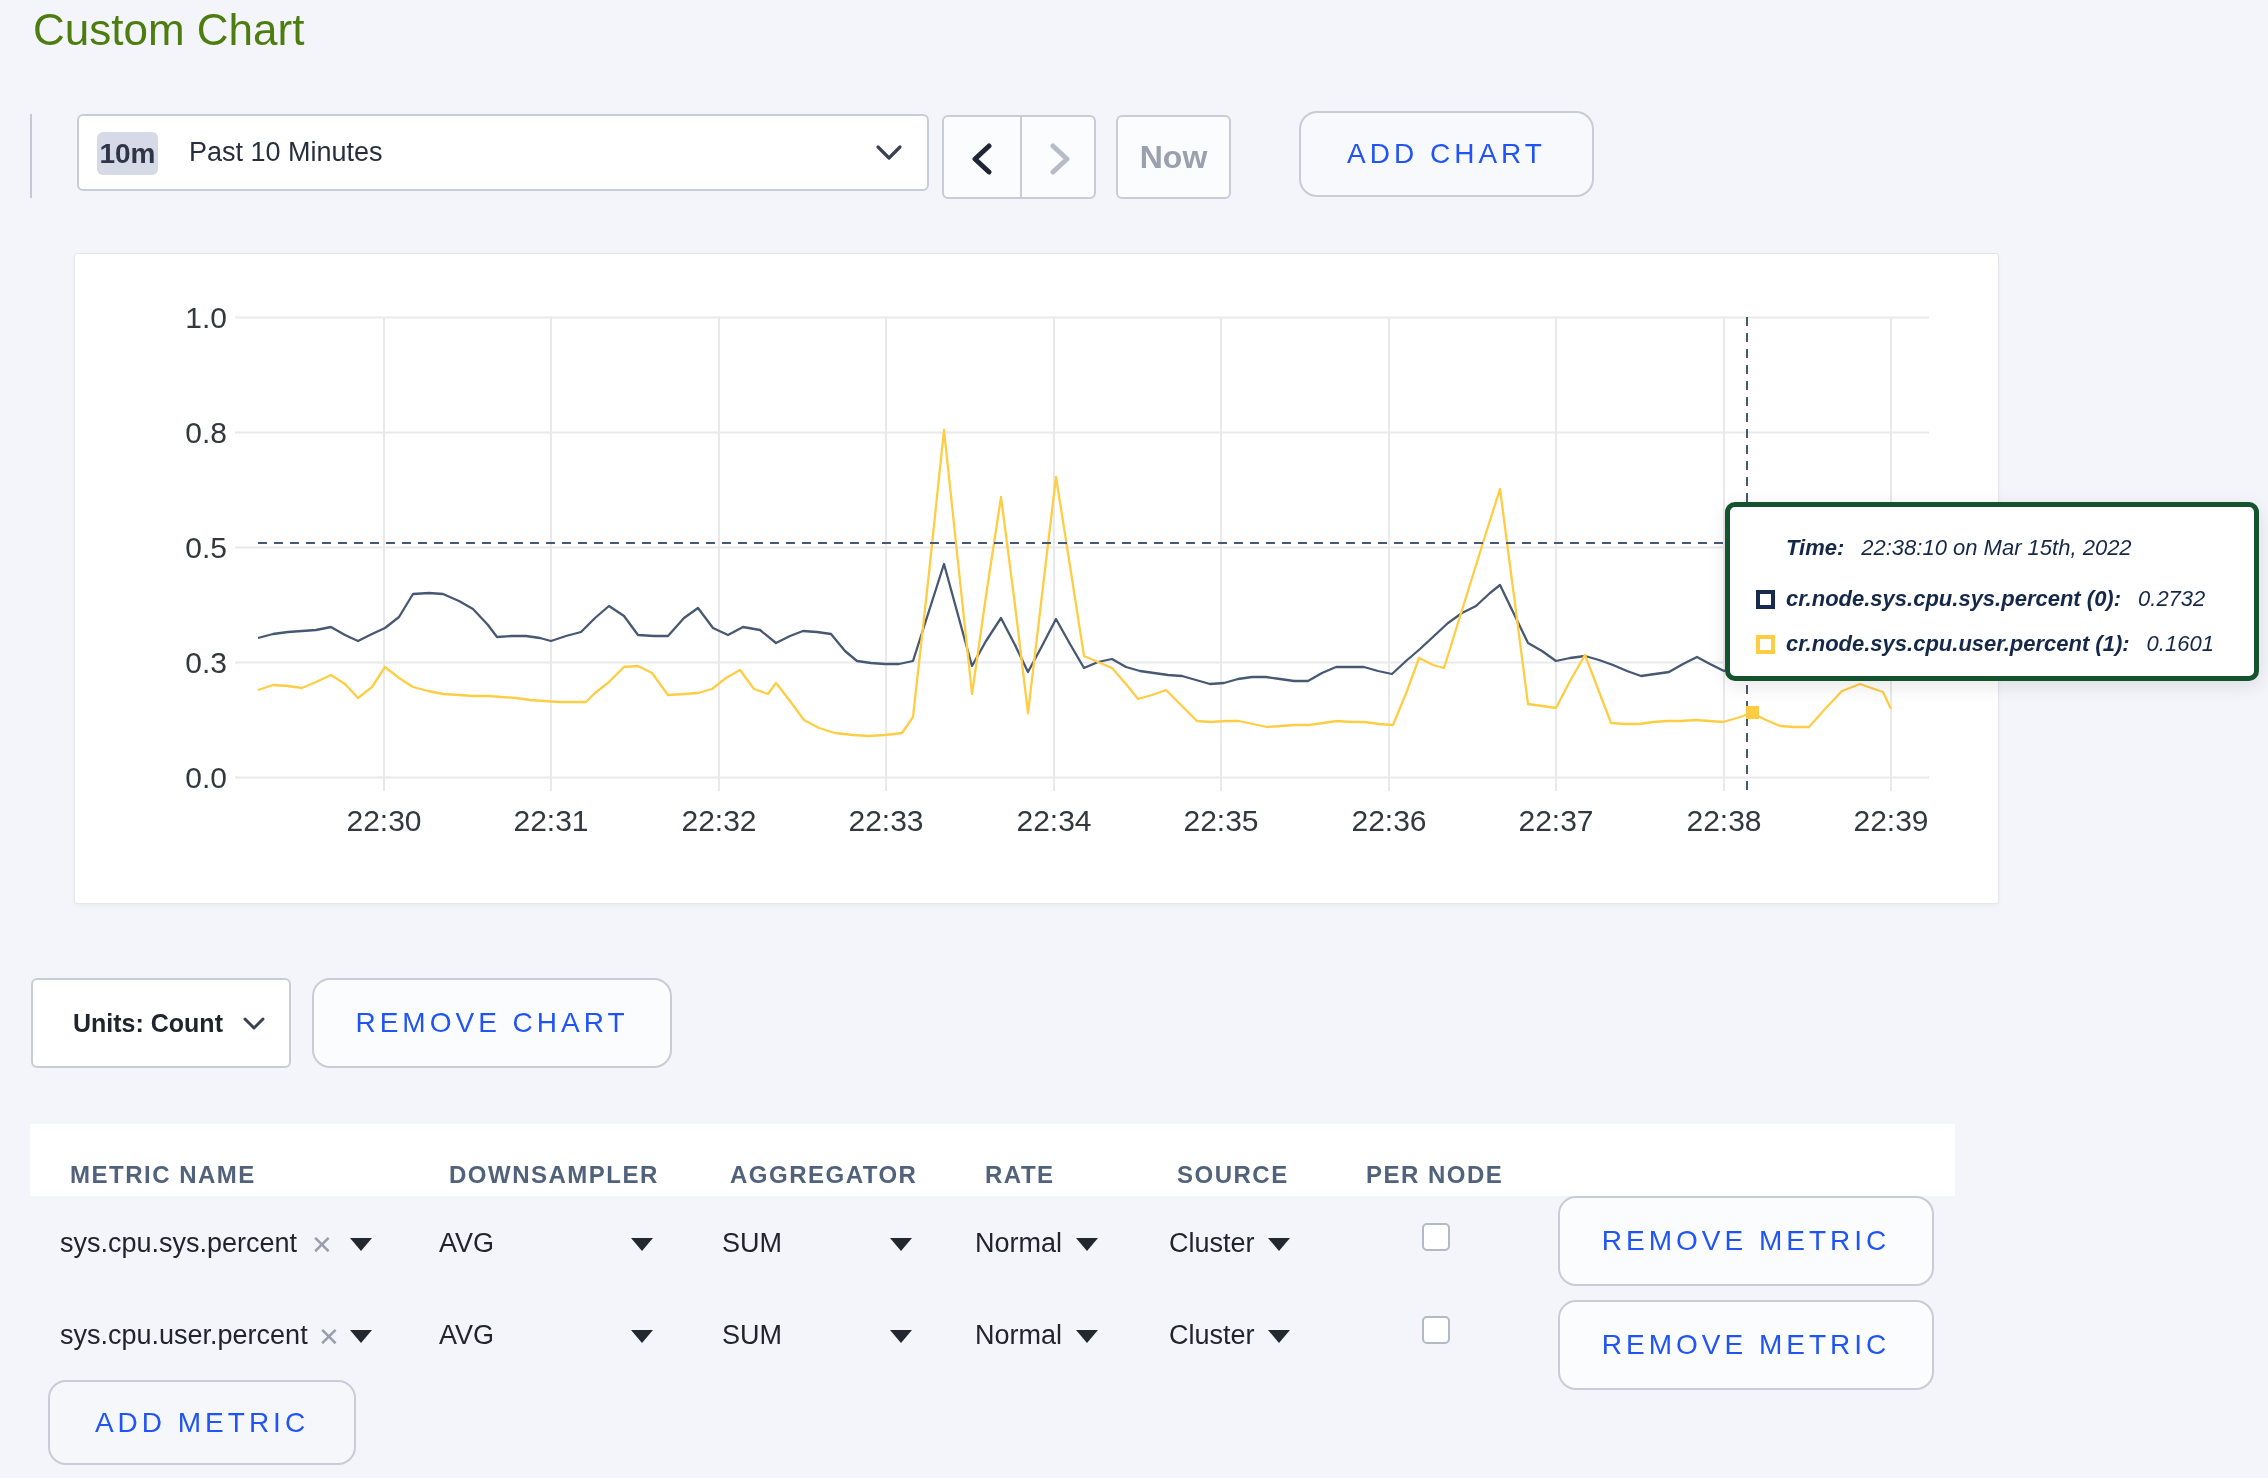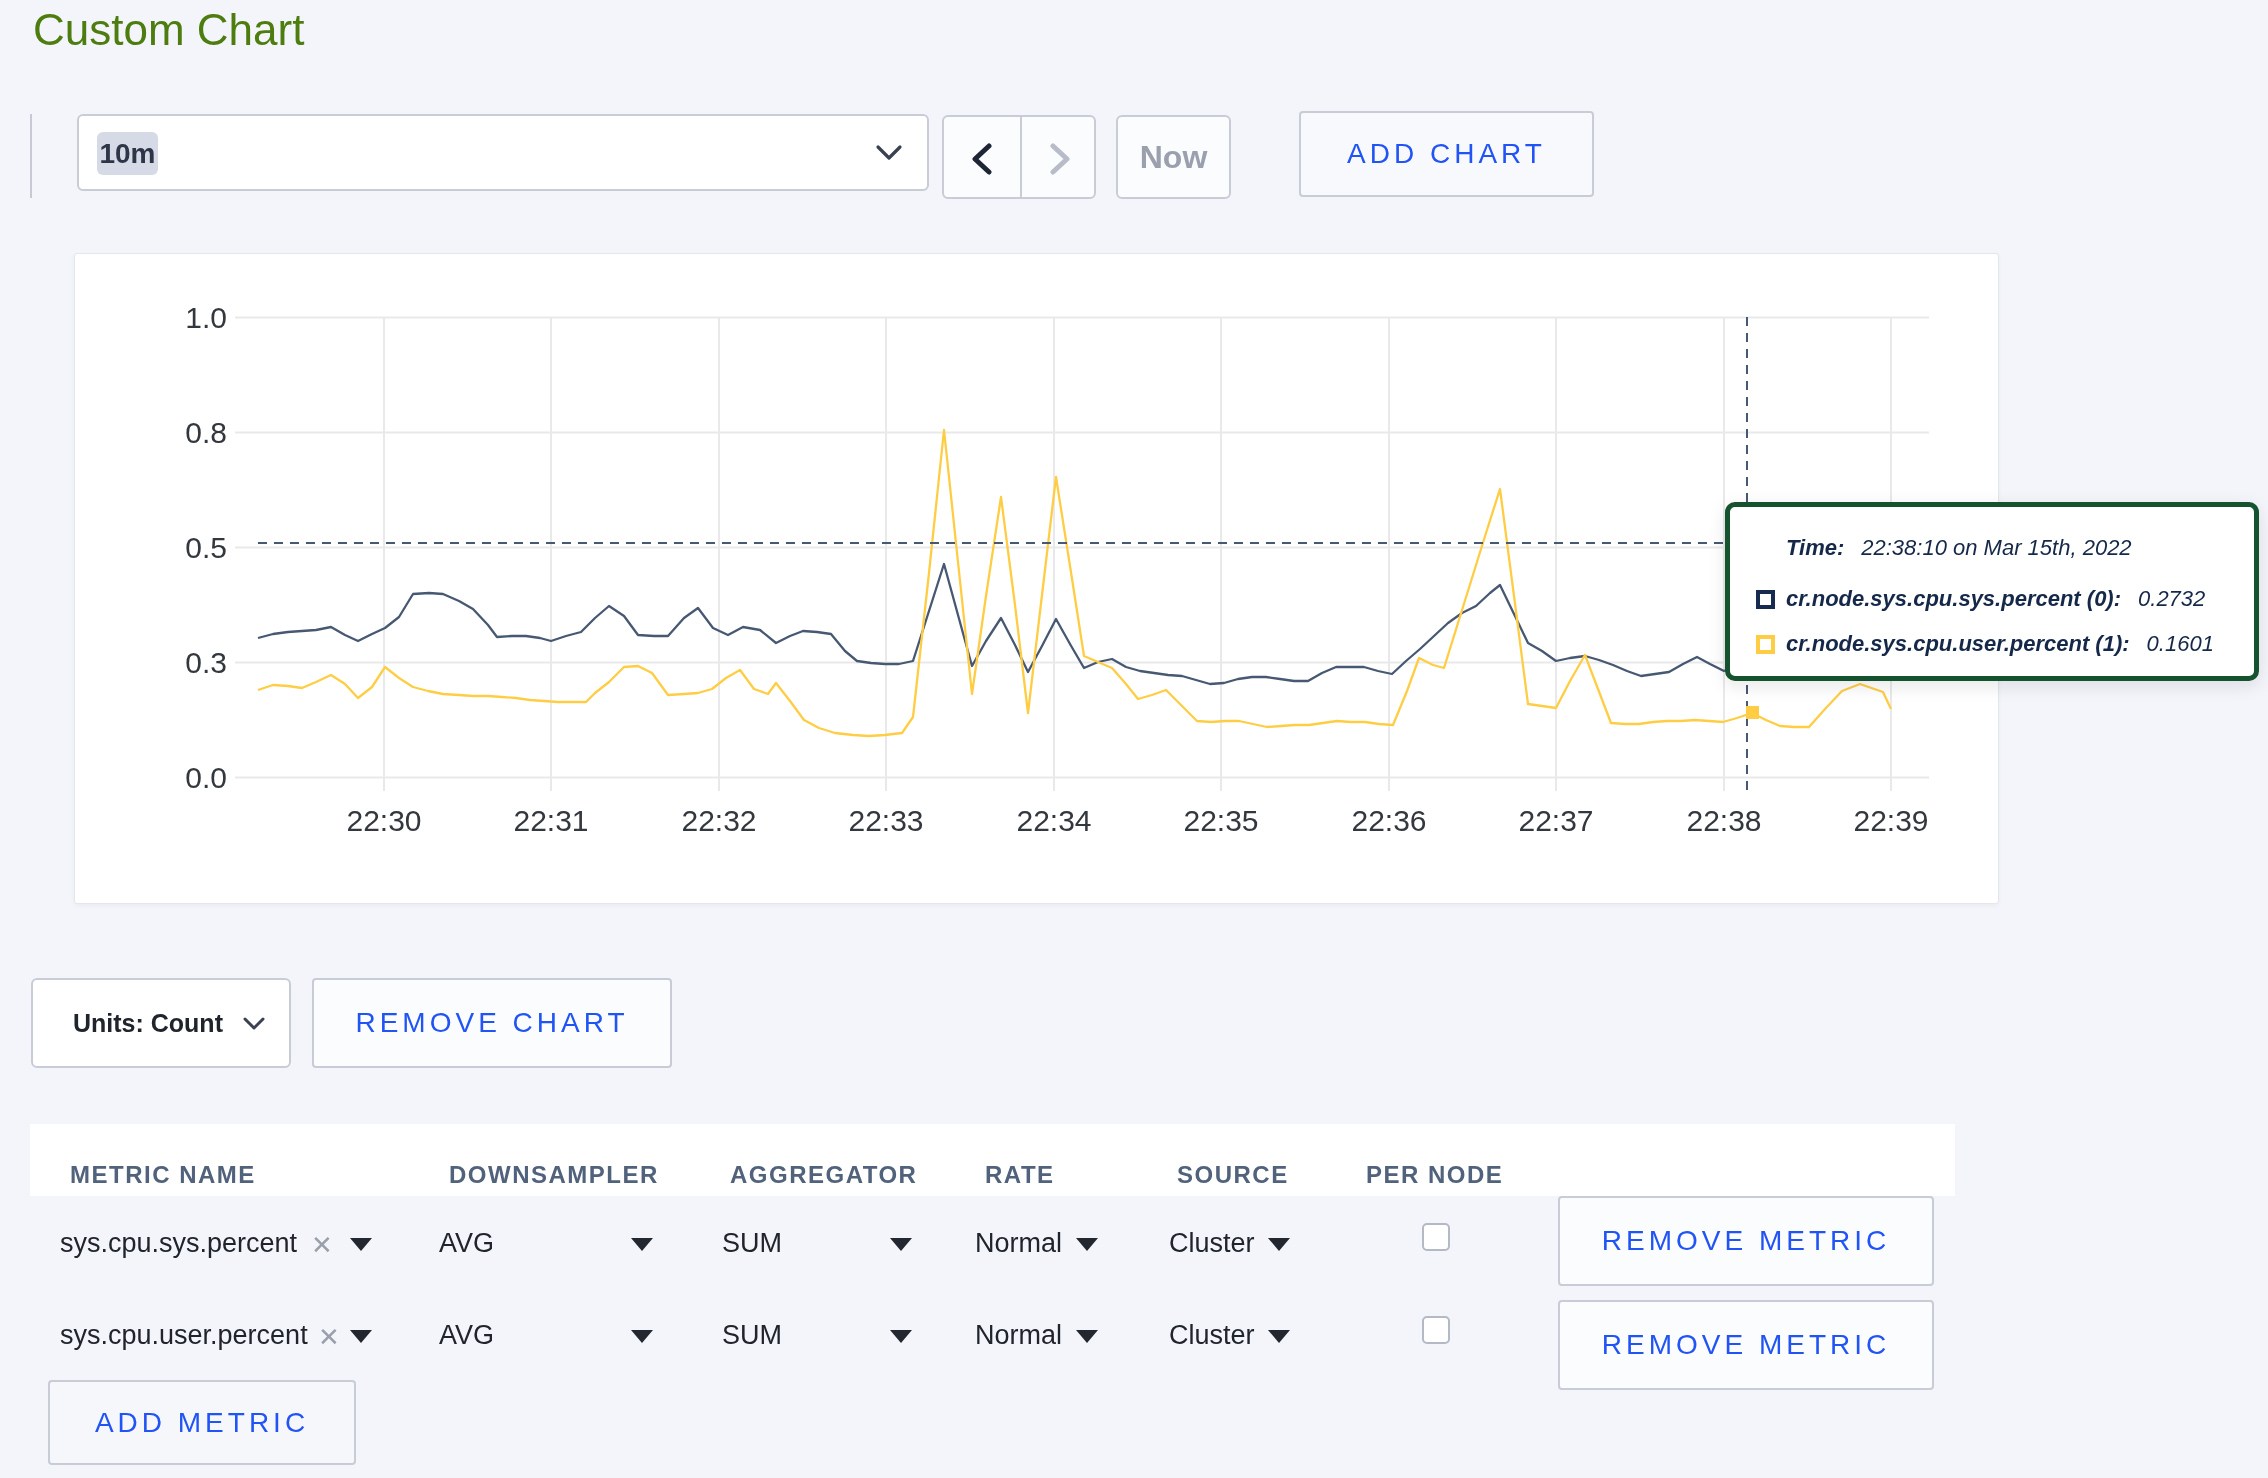--- a/index.html
+++ b/index.html
@@ -1,37 +1,38 @@
 <!DOCTYPE html>
 <html><head>
 <meta charset="utf-8">
 <style>
 * { margin:0; padding:0; box-sizing:border-box; }
 html,body { width:2268px; height:1478px; background:#f4f5fa; font-family:"Liberation Sans", sans-serif; }
 #page { position:relative; width:2268px; height:1478px; overflow:hidden; }
 .abs { position:absolute; }
-.btn { position:absolute; background:#f8f9fc; border:2px solid #c7ccd7; border-radius:4px; display:flex; align-items:center; justify-content:center; }
+.btn { position:absolute; background:#f8f9fc; border:2px solid #c7ccd7; border-radius:18px; display:flex; align-items:center; justify-content:center; }
 .bluetxt { color:#2154f5; letter-spacing:4px; font-size:28px; font-weight:400; }
 .caret { position:absolute; width:0; height:0; border-left:11px solid transparent; border-right:11px solid transparent; border-top:13px solid #23272f; }
 .rowtxt { position:absolute; font-size:27px; color:#20252d; white-space:nowrap; }
 .hdr { position:absolute; font-size:24px; color:#51627c; letter-spacing:1.5px; font-weight:bold; white-space:nowrap; }
 .cbx { position:absolute; width:28px; height:28px; background:#fff; border:2px solid #b3b9c5; border-radius:5px; }
 .tt { font-size:22px; color:#152849; white-space:nowrap; }
 .tt.b { font-weight:bold; }
 </style>
 </head>
 <body>
 <div id="page">
 
   <div class="abs" style="left:33px; top:5px; font-size:44px; font-weight:400; color:#4d7c0f;">Custom Chart</div>
 
   <div class="abs" style="left:30px; top:114px; width:2px; height:84px; background:#c6cad5;"></div>
 
   <div class="abs" style="left:77px; top:114px; width:852px; height:77px; background:#fff; border:2px solid #c7ccd7; border-radius:6px;">
     <div class="abs" style="left:18px; top:16px; width:61px; height:43px; background:#d6dae6; border-radius:6px; display:flex; align-items:center; justify-content:center; font-size:28px; font-weight:bold; color:#2e3547;">10m</div>
+    <div class="abs" style="left:110px; top:0; height:73px; display:flex; align-items:center; font-size:27px; color:#272e3d;">Past 10 Minutes</div>
     <svg class="abs" style="left:795px; top:24px;" width="30" height="26">
         <polyline points="4,7 15,18 26,7" fill="none" stroke="#3a4152" stroke-width="3.2" stroke-linecap="round" stroke-linejoin="round"></polyline>
       </svg>
   </div>
 
   <div class="abs" style="left:942px; top:115px; width:154px; height:84px; background:#fbfcfe; border:2px solid #c7ccd7; border-radius:6px;">
     <div class="abs" style="left:76px; top:0px; width:2px; height:80px; background:#c7ccd7;"></div>
     <svg class="abs" style="left:24px; top:26px;" width="30" height="32">
         <polyline points="21,3 7,16 21,29" fill="none" stroke="#1e2636" stroke-width="5" stroke-linecap="round" stroke-linejoin="round"></polyline>
       </svg>

